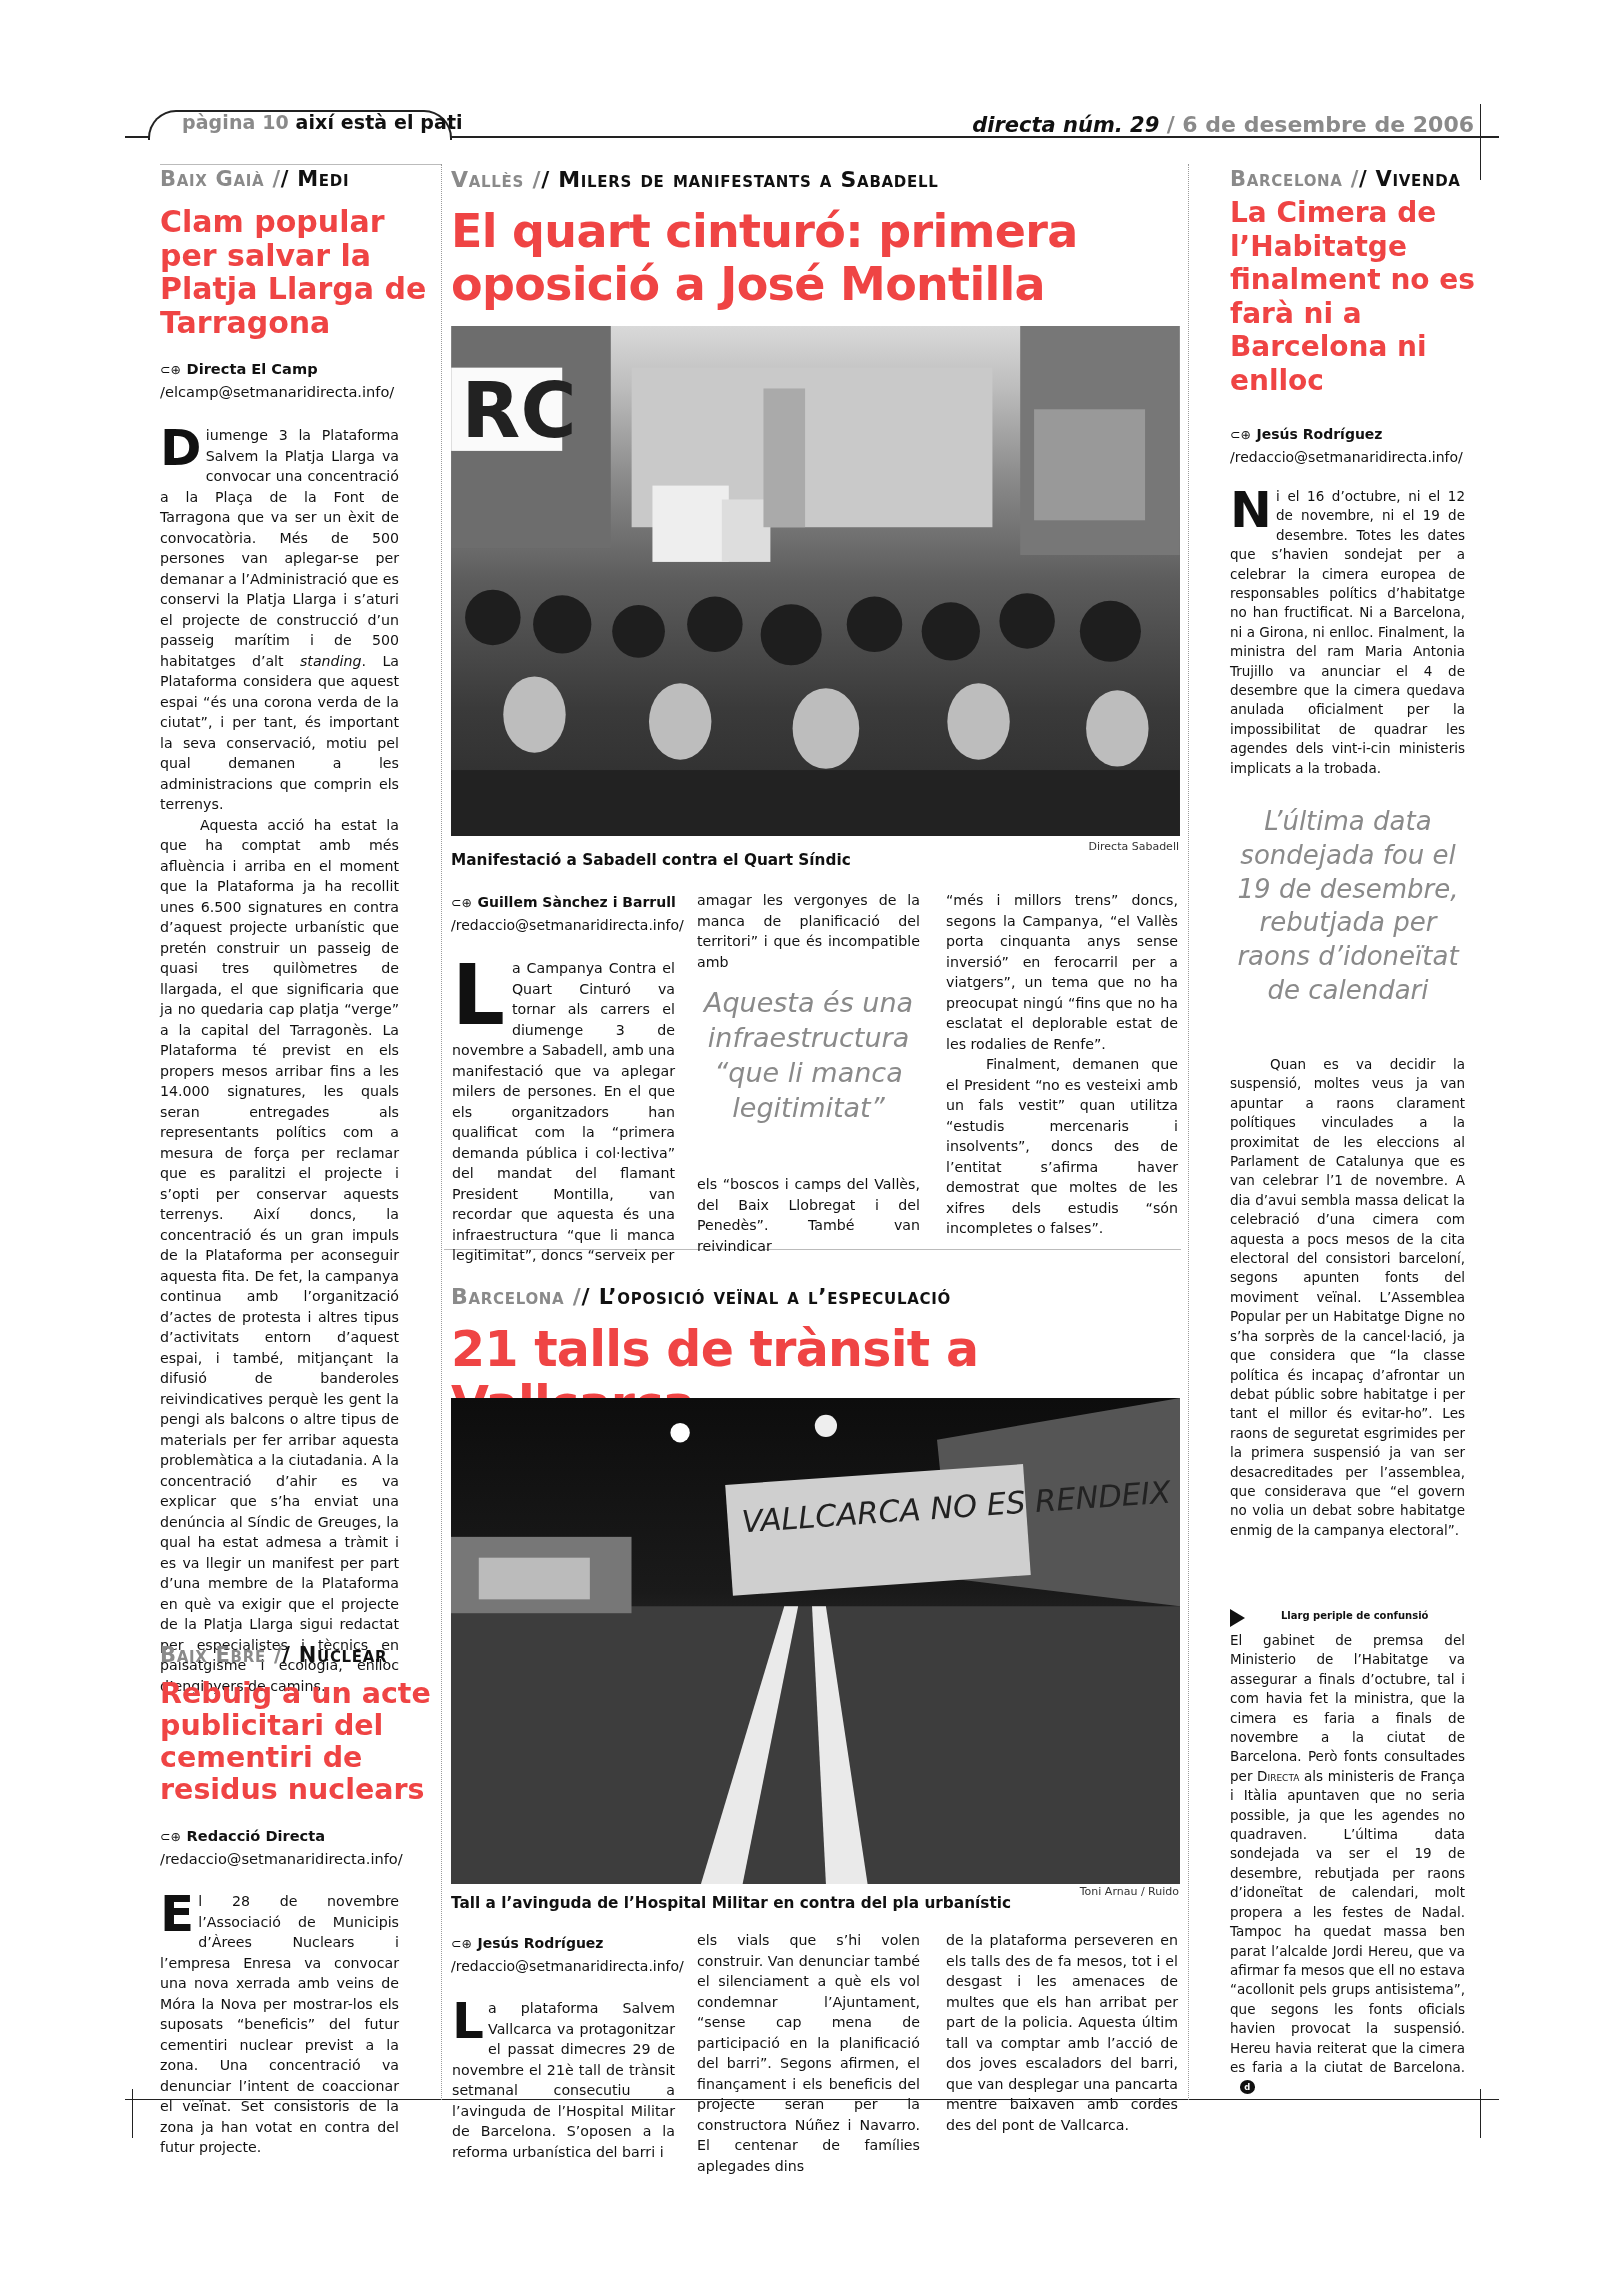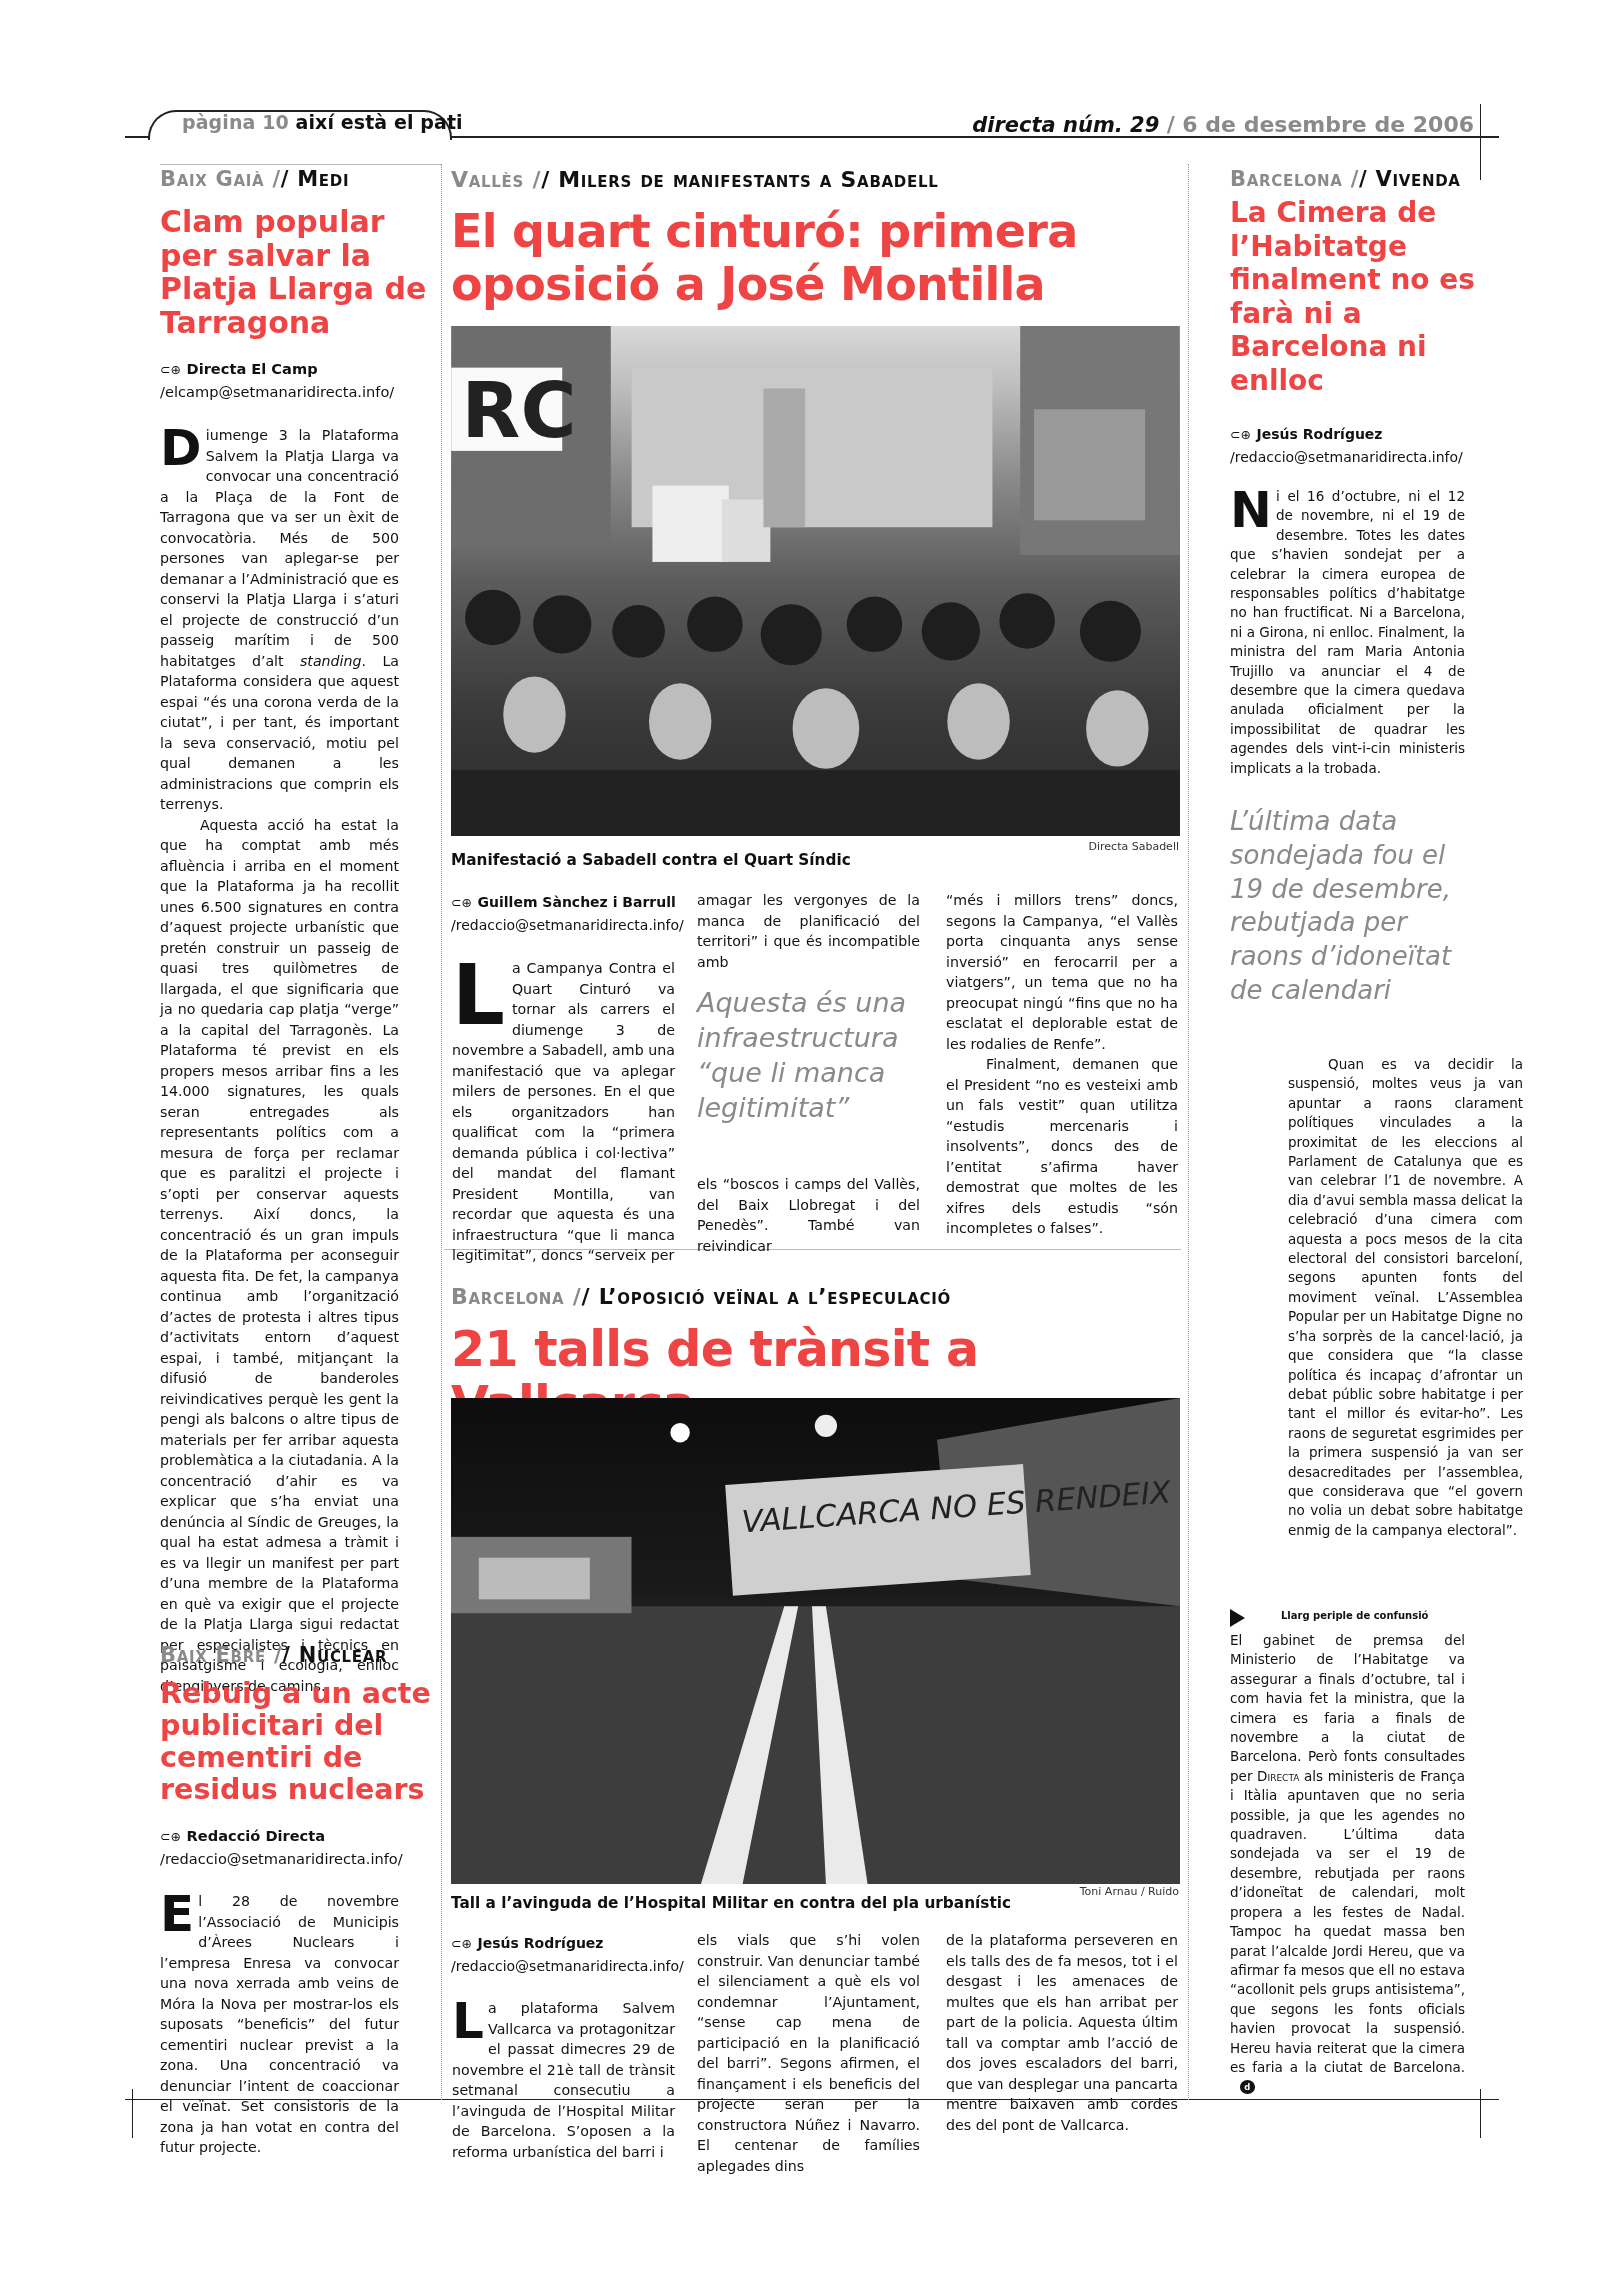--- a/index.html
+++ b/index.html
@@ -27,21 +27,21 @@
   .hl { position:absolute; font-weight:bold; color:#ef4444; line-height:1.12; }
   .byline { position:absolute; font-size:14.6px; line-height:22px; }
   .byline .nm { font-weight:bold; }
   .byline .em { display:block; }
   .byline .pen { font-size:12.5px; margin-right:5.6px; }
   .txt { position:absolute; font-size:14.2px; line-height:20.5px; text-align:justify; hyphens:auto; }
   .txt p { margin:0; }
   .txt p.ind { text-indent:40px; }
   .drop { float:left; font-weight:bold; font-size:50px; line-height:40px; margin:2.8px 4.2px 0 0; }
   .dropL { float:left; font-weight:bold; font-size:83px; line-height:67px; margin:4.2px 7px 0 0; }
-  .pull { position:absolute; font-style:italic; color:#8a8a8a; line-height:1.3; }
+  .pull { position:absolute; font-style:italic; color:#8a8a8a; text-align:center; line-height:1.3; }
   .photo { position:absolute; overflow:hidden; }
   .caption { position:absolute; font-weight:bold; font-size:15.3px; }
   .credit { position:absolute; font-size:11px; color:#333; text-align:right; }
   .subhead { position:absolute; font-weight:bold; font-size:10px;margin-left:24px; }
   .tri { position:absolute; width:0; height:0; border-left:15.3px solid #111; border-top:9.7px solid transparent; border-bottom:9.7px solid transparent; }
   .endmark { display:inline-block; width:15.3px; height:14px; border-radius:50%; background:#111; color:#fff; font-size:8.3px; text-align:center; line-height:14px; font-weight:bold; margin-left:9.7px; vertical-align:middle; }
 </style>
 </head>
 <body>
 
@@ -192,21 +192,21 @@
 </div>
 <div class="hl" style="left:1230px;top:196px;width:250px;font-size:28px;line-height:1.2;">La Cimera de l’Habitatge finalment no es farà ni a Barcelona ni enlloc</div>
 <div class="byline" style="left:1230px;top:423px;width:257px;font-size:14px;">
   <span class="pen">⊂⊕</span><span class="nm">Jesús Rodríguez</span>
   <span class="em">/redaccio@setmanaridirecta.info/</span>
 </div>
 <div class="txt" style="left:1230px;top:487px;width:235px;font-size:13.5px;line-height:19.4px;">
   <p><span class="drop">N</span><span>i el 16 d’octubre, ni el 12 de novembre, ni el 19 de desembre. Totes les dates que s’havien sondejat per a celebrar la cimera europea de responsables polítics d’habitatge no han fructificat. Ni a Barcelona, ni a Girona, ni enlloc. Finalment, la ministra del ram Maria Antonia Trujillo va anunciar el 4 de desembre que la cimera quedava anulada oficialment per la impossibilitat de quadrar les agendes dels vint-i-cin ministeris implicats a la trobada.</span></p>
 </div>
 <div class="pull" style="left:1230px;top:805px;width:236px;font-size:26px;">L’última data sondejada fou el 19 de desembre, rebutjada per raons d’idoneïtat de calendari</div>
-<div class="txt" style="left:1288px;top:1055px;width:235px;font-size:13.5px;line-height:19.4px;">
+<div class="txt" style="left:1230px;top:1055px;width:235px;font-size:13.5px;line-height:19.4px;">
   <p class="ind">Quan es va decidir la suspensió, moltes veus ja van apuntar a raons clarament polítiques vinculades a la proximitat de les eleccions al Parlament de Catalunya que es van celebrar l’1 de novembre. A dia d’avui sembla massa delicat la celebració d’una cimera com aquesta a pocs mesos de la cita electoral del consistori barceloní, segons apunten fonts del moviment veïnal. L’Assemblea Popular per un Habitatge Digne no s’ha sorprès de la cancel·lació, ja que considera que “la classe política és incapaç d’afrontar un debat públic sobre habitatge i per tant el millor és evitar-ho”. Les raons de seguretat esgrimides per la primera suspensió ja van ser desacreditades per l’assemblea, que considerava que “el govern no volia un debat sobre habitatge enmig de la campanya electoral”.</p>
 </div>
 <div class="tri" style="left:1230px;top:1609px;"></div>
 <div class="subhead" style="left:1257px;top:1610px;">Llarg periple de confunsió</div>
 <div class="txt" style="left:1230px;top:1631px;width:235px;font-size:13.5px;line-height:19.4px;">
   <p><span>El gabinet de premsa del Ministerio de l’Habitatge va assegurar a finals d’octubre, tal i com havia fet la ministra, que la cimera es faria a finals de novembre a la ciutat de Barcelona. Però fonts consultades per </span><span style="font-variant:small-caps;">Directa</span><span> als ministeris de França i Itàlia apuntaven que no seria possible, ja que les agendes no quadraven. L’última data sondejada va ser el 19 de desembre, rebutjada per raons d’idoneïtat de calendari, molt propera a les festes de Nadal. Tampoc ha quedat massa ben parat l’alcalde Jordi Hereu, que va afirmar fa mesos que ell no estava “acollonit pels grups antisistema”, que segons les fonts oficials havien provocat la suspensió. Hereu havia reiterat que la cimera es faria a la ciutat de Barcelona.</span><span class="endmark">d</span></p>
 </div>
 
 
 </body></html>

